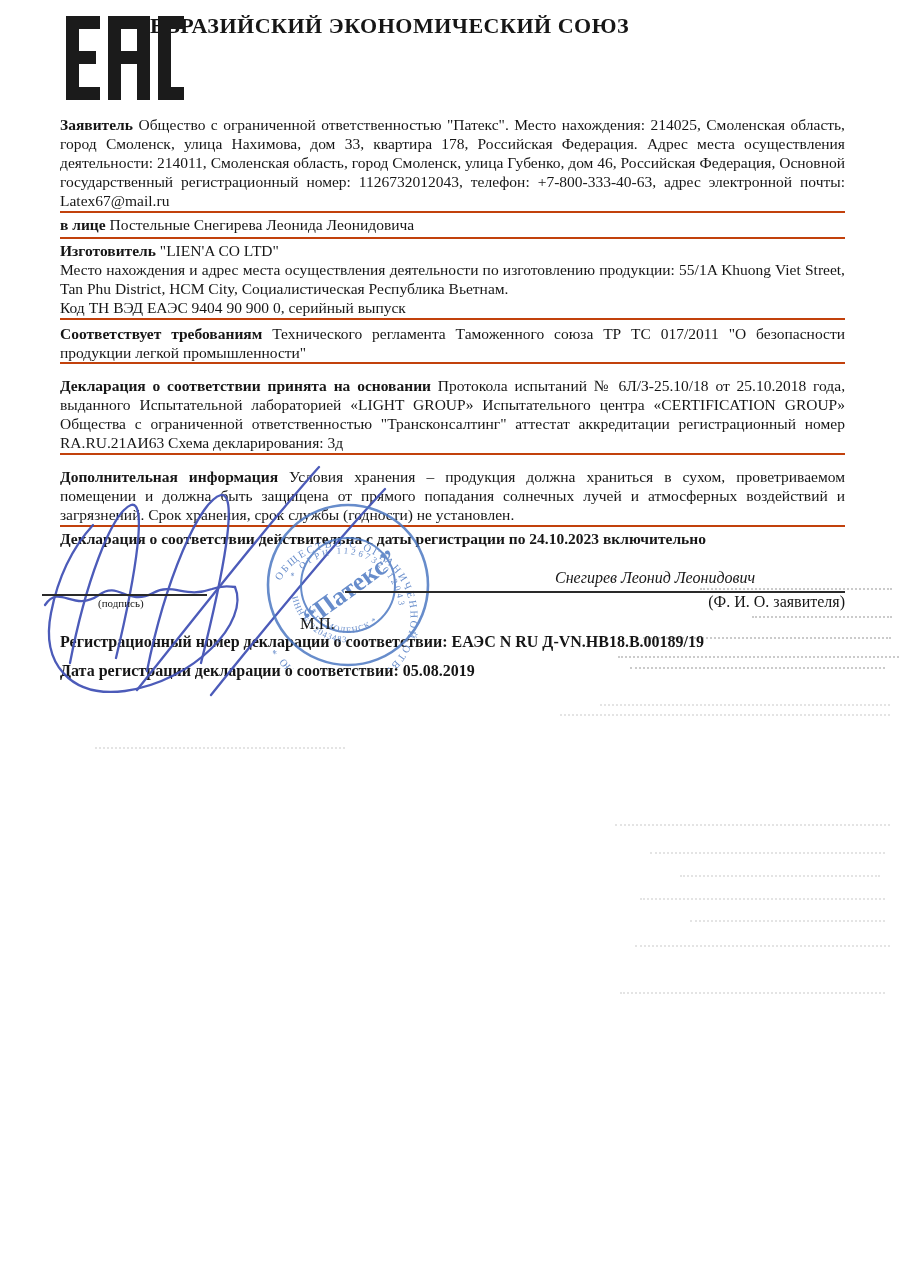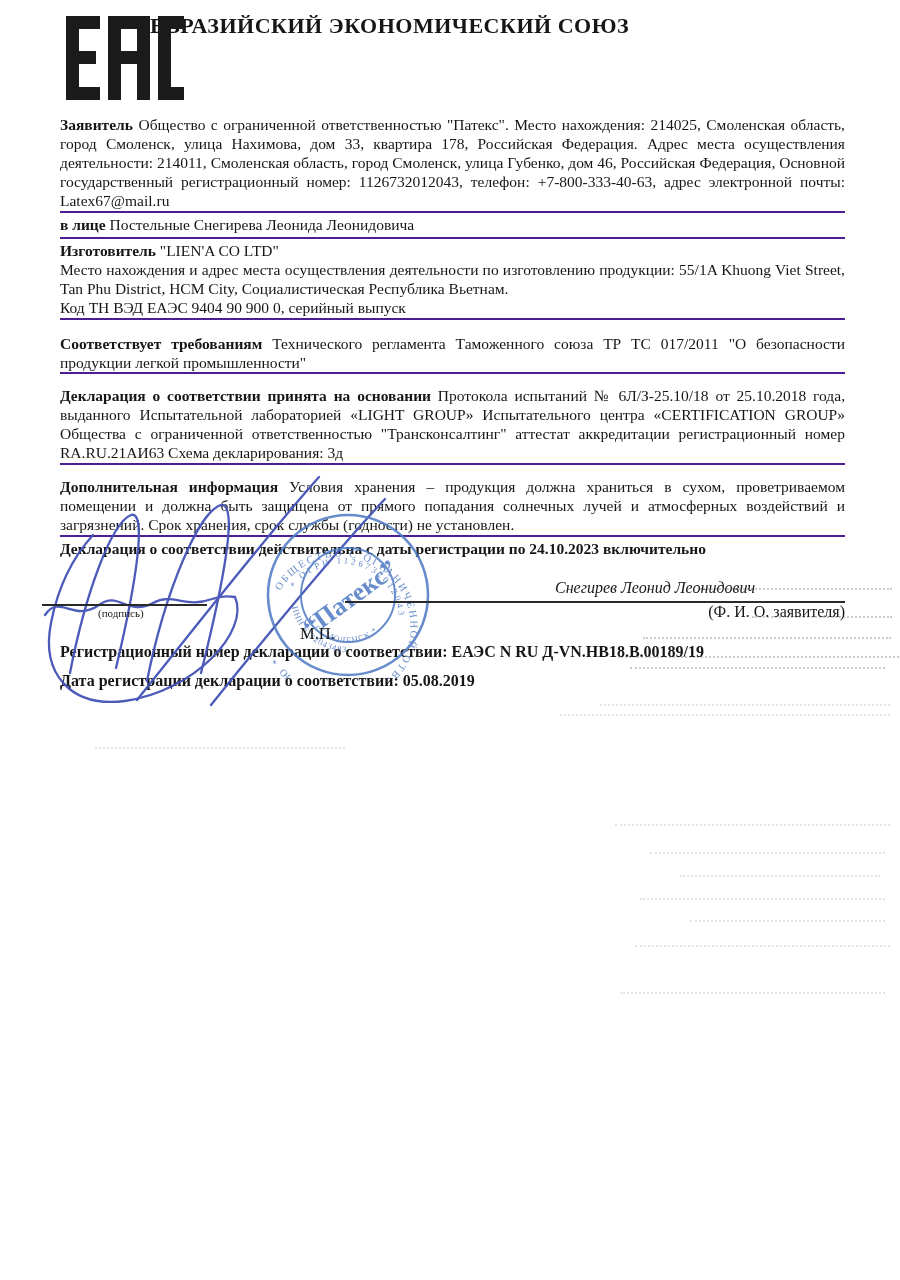--- a/index.html
+++ b/index.html
@@ -6,29 +6,29 @@
   .page{
     position:relative;width:900px;height:1280px;background:#fff;overflow:hidden;
     font-family:"Liberation Serif","DejaVu Serif",serif;
     color:#161616;font-size:15.5px;line-height:19px;
   }
   .header{position:relative;height:100px;}
   .eac-logo{position:absolute;left:66px;top:16px;width:118px;height:84px;}
   .doc-title{margin-left:150px;margin-right:45px;
     font-weight:bold;font-size:22px;line-height:27px;padding-top:12px;letter-spacing:.5px;}
   .content{margin:0 55px 0 60px;}
-  .sec{border-bottom:2px solid #4c1d95;}
+  .sec{border-bottom:2px solid #c2410c;}
   .sec p{margin:0;}
   .just{text-align:justify;}
   .lbl{font-weight:bold;}
   .sec-applicant{margin-top:15px;padding-bottom:1px;}
   .sec-person{padding:2px 0 3px;}
   .sec-declares{padding:4px 0 9px;}
   .sec-manufacturer{padding:2px 0 1px;}
-  .sec-compliance{padding:14px 0 0;}
+  .sec-compliance{padding:4px 0 0;}
   .sec-basis{padding:12px 0 1px;}
   .sec-additional{padding:12px 0 1px;}
   .validity{font-weight:bold;padding-top:2px;margin:0;}
   .sig-area{position:relative;height:84px;}
   .sig-line-left{position:absolute;left:-18px;top:46px;width:165px;border-top:2px solid #2a2a2a;}
   .sig-caption-left{position:absolute;left:38px;top:49px;font-size:11px;line-height:13px;}
   .mp{position:absolute;left:240px;top:22px;font-size:16.5px;margin-top:44px;}
   .fio-name{position:absolute;left:495px;top:20px;font-size:16px;font-style:italic;}
   .sig-line-right{position:absolute;left:285px;top:43px;width:500px;border-top:2px solid #2a2a2a;}
   .fio-caption{position:absolute;left:435px;top:47px;width:350px;text-align:right;font-size:16px;line-height:13px;}

